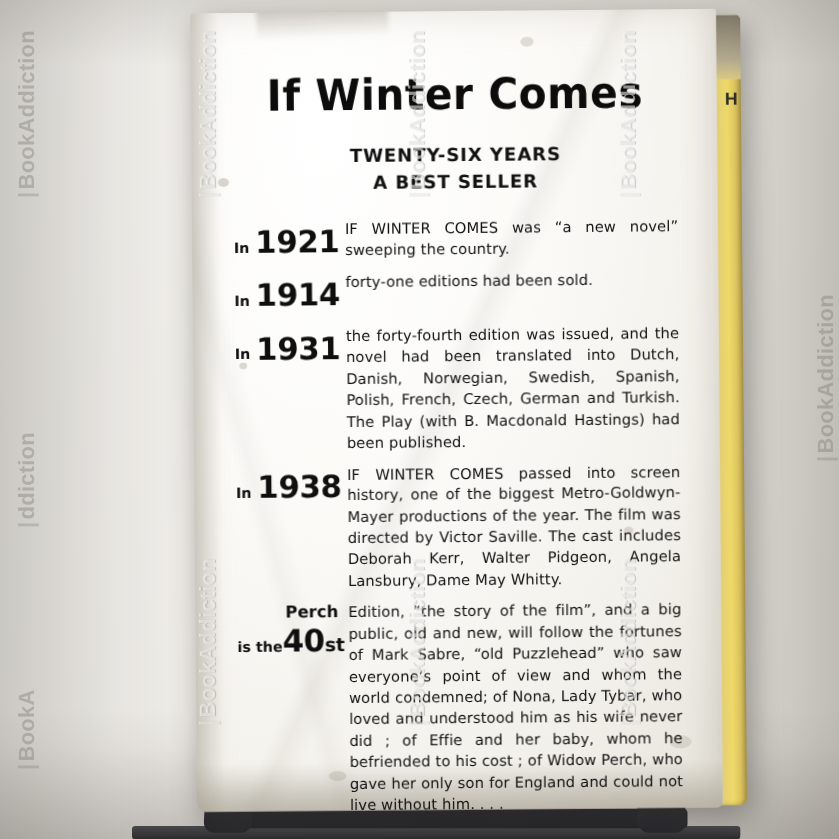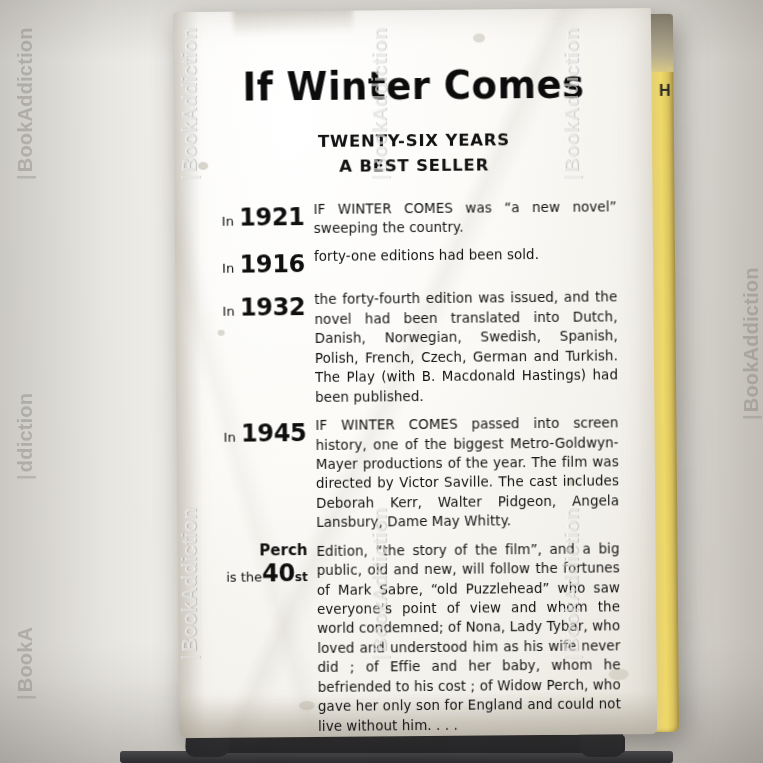--- a/index.html
+++ b/index.html
@@ -209,29 +209,29 @@
     padding-right: 9px;
     font-family: "DejaVu Sans", sans-serif;
     font-weight: 700;
     font-size: 15px;
     color: #0f0f0f;
     white-space: nowrap;
     line-height: 1.42;
   }
   .entry-label .small {
     font-size: 13px;
-    font-weight: 400;
+    font-weight: 700;
   }
   .entry-label .year {
-    font-size: 24px;
+    font-size: 28px;
     letter-spacing: -0.3px;
     text-align: right;
   }
   .entry-label .sup {
-    font-size: 12px;
+    font-size: 17px;
     vertical-align: baseline;
   }
   .entry-label.two-line {
     line-height: 1.18;
   }
   .entry-body {
     flex: 1 1 auto;
     font-family: "DejaVu Sans", sans-serif;
     font-size: 13.4px;
     line-height: 1.45;
@@ -313,37 +313,37 @@
           <div class="entry-label">
             <span class="small">In</span>
             <span class="year">1921</span>
           </div>
           <div class="entry-body">IF WINTER COMES was “a new novel” sweeping the country.</div>
         </div>
 
         <div class="entry">
           <div class="entry-label">
             <span class="small">In</span>
-            <span class="year">1916</span>
+            <span class="year">1914</span>
           </div>
           <div class="entry-body">forty-one editions had been sold.</div>
         </div>
 
         <div class="entry">
           <div class="entry-label">
             <span class="small">In</span>
-            <span class="year">1932</span>
+            <span class="year">1931</span>
           </div>
           <div class="entry-body">the forty-fourth edition was issued, and the novel had been translated into Dutch, Danish, Norwegian, Swedish, Spanish, Polish, French, Czech, German and Turkish. The Play (with B. Macdonald Hastings) had been published.</div>
         </div>
 
         <div class="entry">
           <div class="entry-label">
             <span class="small">In</span>
-            <span class="year">1945</span>
+            <span class="year">1938</span>
           </div>
           <div class="entry-body">IF WINTER COMES passed into screen history, one of the biggest Metro-Goldwyn-Mayer productions of the year. The film was directed by Victor Saville. The cast includes Deborah Kerr, Walter Pidgeon, Angela Lansbury, Dame May Whitty.</div>
         </div>
 
         <div class="entry">
           <div class="entry-label two-line">
             <div>Perch</div>
             <div>
               <span class="small">is the</span><span class="year">40</span><span class="sup">st</span>
             </div>

